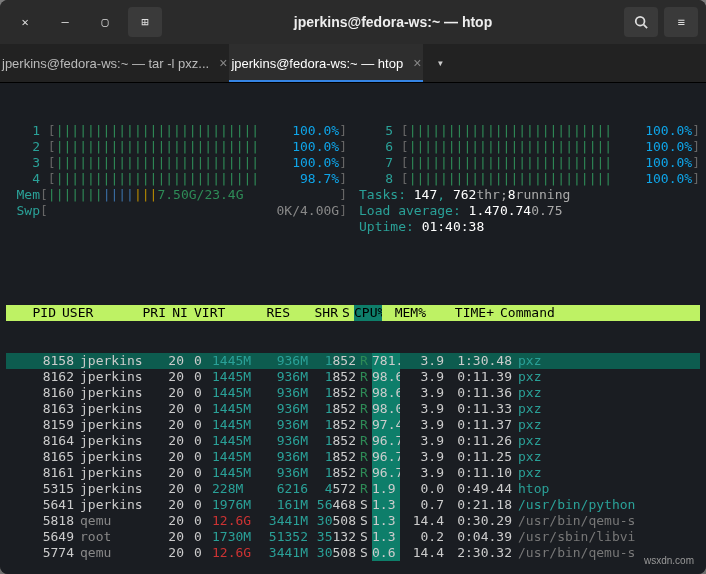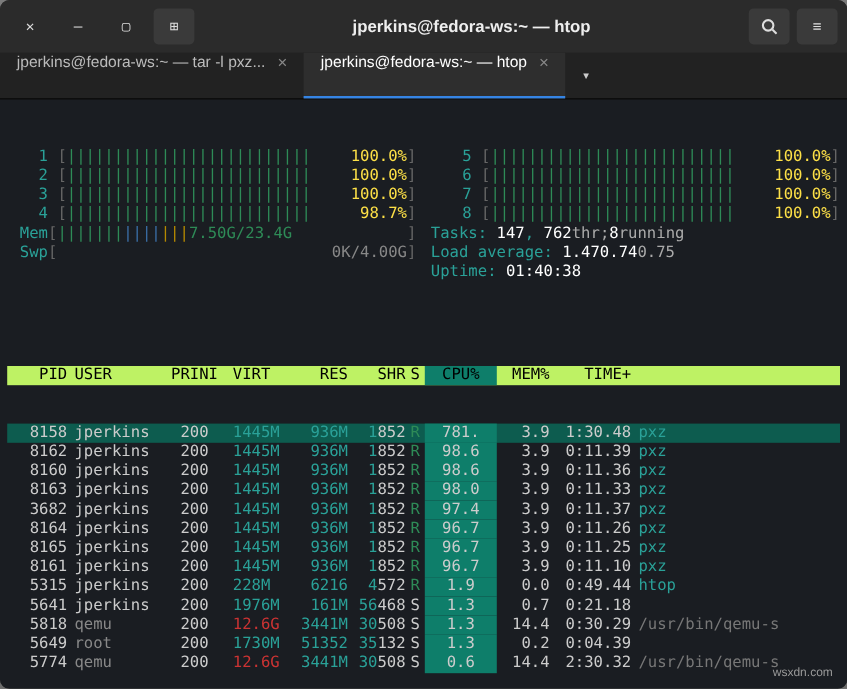--- a/index.html
+++ b/index.html
@@ -4,58 +4,58 @@
 <style>
 html,body{margin:0;padding:0;background:#888}
 body{font-family:monospace;font-size:12px;display:flex;align-items:center;justify-content:center;height:100vh}
 .window{width:706px;height:574px;background:#2b2b2b;border-radius:8px;box-shadow:0 10px 40px rgba(0,0,0,.5);display:flex;flex-direction:column;overflow:hidden}
 .titlebar{height:44px;background:#2b2b2b;display:flex;align-items:center;padding:0 8px;gap:6px}
 .tb-btn{width:34px;height:30px;display:flex;align-items:center;justify-content:center;color:#ddd;border-radius:4px}
 .tb-btn.box{background:#3a3a3a}
 .tb-title{flex:1;text-align:center;color:#eee;font-family:sans-serif;font-size:14px;font-weight:600}
 .tb-right{display:flex;gap:6px}
 .tabs{height:38px;background:#222;display:flex;align-items:stretch;border-bottom:1px solid #000}
-.tab{display:flex;align-items:flex-start;padding:0 14px;color:#bbb;font-family:sans-serif;font-size:13px;gap:10px;position:relative}
+.tab{display:flex;align-items:center;padding:0 2px;color:#bbb;font-family:sans-serif;font-size:13px;gap:10px;position:relative}
 .tab.active{background:#2e2e2e;color:#fff}
 .tab.active::after{content:"";position:absolute;left:0;right:0;bottom:0;height:2px;background:#3584e4}
 .tab .x{color:#888;font-size:14px}
 .tab-more{width:34px;display:flex;align-items:center;justify-content:center;color:#ccc}
 .term{flex:1;background:#1a1d22;padding:8px 6px 0 6px;overflow:hidden;color:#ccc;font-size:13px;line-height:16px;white-space:pre}
 .meters{display:flex;gap:12px}
 .mcol{flex:1}
 .mrow{display:flex}
 .mlabel{color:#2aa198;width:34px;text-align:right}
 .br{color:#666}
 .bar{flex:1;overflow:hidden}
 .bar span{color:#2e8b57}
-.pct{color:#fde047;width:50px;text-align:right}
+.pct{color:#0ea5e9;width:50px;text-align:right}
 .memline .bar span.g{color:#2e8b57}
 .memline .bar span.b{color:#3a6ea5}
 .memline .bar span.y{color:#b58900}
 .memtxt{color:#888}
 .info{color:#2aa198}
 .info b{color:#fff;font-weight:normal}
 .info .n{color:#aaa}
 .hdr{background:#bef264;color:#000;display:flex;padding:0 2px}
 .hdr>div,.prow>div{overflow:hidden}
 .c-pid{width:48px;text-align:right}
 .c-user{width:72px;padding-left:6px}
 .c-pri{width:32px;text-align:right}
-.c-ni{width:28px;text-align:left}
+.c-ni{width:28px;text-align:center}
 .c-virt{width:48px;}
 .c-res{width:48px;text-align:right}
 .c-shr{width:48px;text-align:right}
 .c-s{width:16px;text-align:center}
-.c-cpu{width:60px;text-align:center;background:#0e7e6a}
+.c-cpu{width:28px;text-align:left;background:#0e7e6a}
 .hdr .c-cpu{background:#0e7e6a}
 .c-mem{width:44px;text-align:right}
 .c-time{width:68px;text-align:right}
 .c-cmd{flex:1;padding-left:6px}
 .plist{}
-.prow{display:flex;padding:0 2px}
+.prow{display:flex;padding:0 20px}
 .prow.hl{background:#0d5c4f}
 .prow .cyan{color:#2aa198}
 .prow .red{color:#cc3333}
 .prow .gray{color:#888}
 .prow .dim{color:#777}
 .prow .Rg{color:#2e8b57}
 .watermark{position:absolute;right:12px;bottom:8px;color:#999;font-family:sans-serif;font-size:10px}
 </style>
 </head>
 <body>
@@ -101,20 +101,21 @@
       <div class="c-user">USER</div>
       <div class="c-pri">PRI</div>
       <div class="c-ni">NI</div>
       <div class="c-virt">VIRT</div>
       <div class="c-res">RES</div>
       <div class="c-shr">SHR</div>
       <div class="c-s">S</div>
       <div class="c-cpu">CPU%</div>
       <div class="c-mem">MEM%</div>
       <div class="c-time">TIME+</div>
+      <div class="c-cmd">Command</div>
     </div>
     <div class="plist" id="plist"><div class="prow hl">
     <div class="c-pid">8158</div>
     <div class="c-user ">jperkins</div>
     <div class="c-pri">20</div>
     <div class="c-ni">0</div>
     <div class="c-virt cyan">1445M</div>
     <div class="c-res cyan">936M</div>
     <div class="c-shr"><span class="cyan">1</span>852</div>
     <div class="c-s Rg">R</div>
@@ -155,21 +156,21 @@
     <div class="c-ni">0</div>
     <div class="c-virt cyan">1445M</div>
     <div class="c-res cyan">936M</div>
     <div class="c-shr"><span class="cyan">1</span>852</div>
     <div class="c-s Rg">R</div>
     <div class="c-cpu">98.0</div>
     <div class="c-mem">3.9</div>
     <div class="c-time">0:11.33</div>
     <div class="c-cmd cyan">pxz</div>
   </div><div class="prow">
-    <div class="c-pid">3682</div>
+    <div class="c-pid">8159</div>
     <div class="c-user ">jperkins</div>
     <div class="c-pri">20</div>
     <div class="c-ni">0</div>
     <div class="c-virt cyan">1445M</div>
     <div class="c-res cyan">936M</div>
     <div class="c-shr"><span class="cyan">1</span>852</div>
     <div class="c-s Rg">R</div>
     <div class="c-cpu">97.4</div>
     <div class="c-mem">3.9</div>
     <div class="c-time">0:11.37</div>
@@ -231,20 +232,21 @@
     <div class="c-user ">jperkins</div>
     <div class="c-pri">20</div>
     <div class="c-ni">0</div>
     <div class="c-virt cyan">1976M</div>
     <div class="c-res cyan">161M</div>
     <div class="c-shr"><span class="cyan">56</span>468</div>
     <div class="c-s ">S</div>
     <div class="c-cpu">1.3</div>
     <div class="c-mem">0.7</div>
     <div class="c-time">0:21.18</div>
+    <div class="c-cmd cyan">/usr/bin/python</div>
   </div><div class="prow">
     <div class="c-pid">5818</div>
     <div class="c-user gray">qemu</div>
     <div class="c-pri">20</div>
     <div class="c-ni">0</div>
     <div class="c-virt red">12.6G</div>
     <div class="c-res cyan">3441M</div>
     <div class="c-shr"><span class="cyan">30</span>508</div>
     <div class="c-s ">S</div>
     <div class="c-cpu">1.3</div>
@@ -256,20 +258,21 @@
     <div class="c-user gray">root</div>
     <div class="c-pri">20</div>
     <div class="c-ni">0</div>
     <div class="c-virt cyan">1730M</div>
     <div class="c-res cyan">51352</div>
     <div class="c-shr"><span class="cyan">35</span>132</div>
     <div class="c-s ">S</div>
     <div class="c-cpu">1.3</div>
     <div class="c-mem">0.2</div>
     <div class="c-time">0:04.39</div>
+    <div class="c-cmd dim">/usr/sbin/libvi</div>
   </div><div class="prow">
     <div class="c-pid">5774</div>
     <div class="c-user gray">qemu</div>
     <div class="c-pri">20</div>
     <div class="c-ni">0</div>
     <div class="c-virt red">12.6G</div>
     <div class="c-res cyan">3441M</div>
     <div class="c-shr"><span class="cyan">30</span>508</div>
     <div class="c-s ">S</div>
     <div class="c-cpu">0.6</div>

